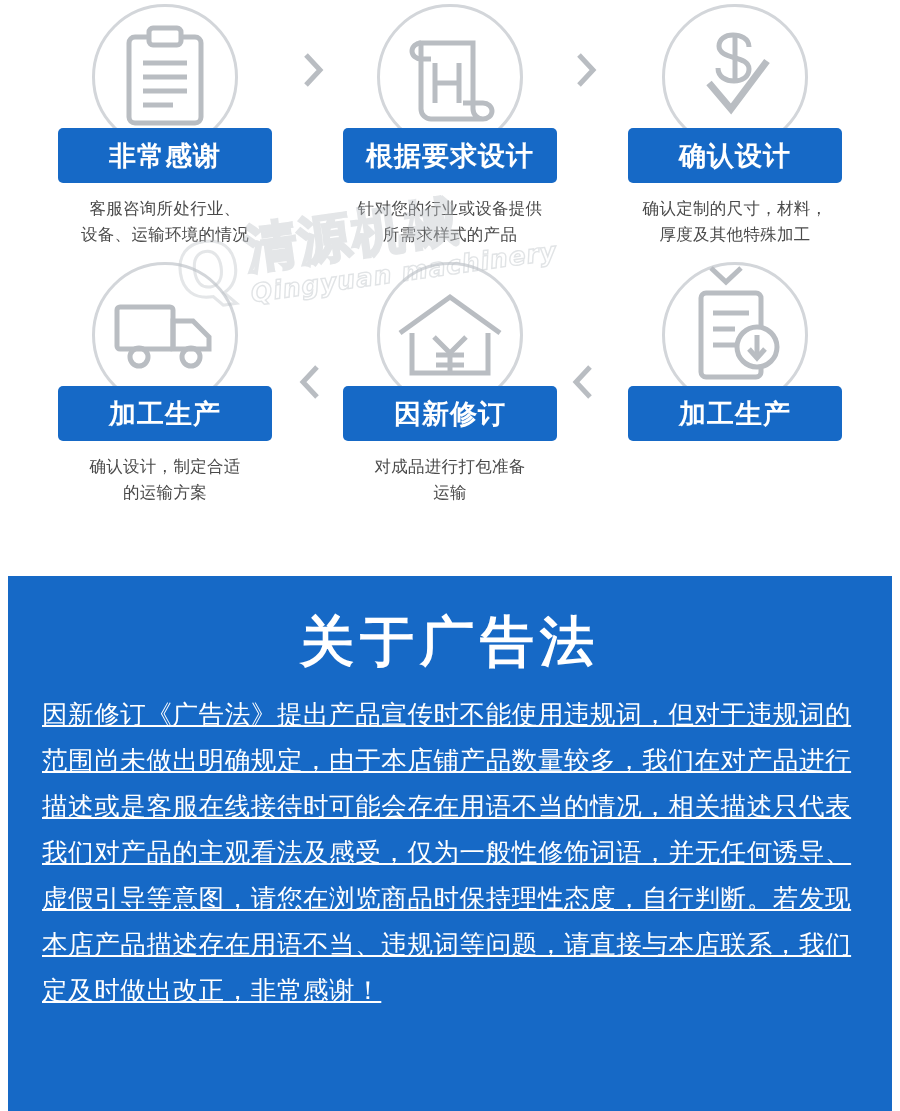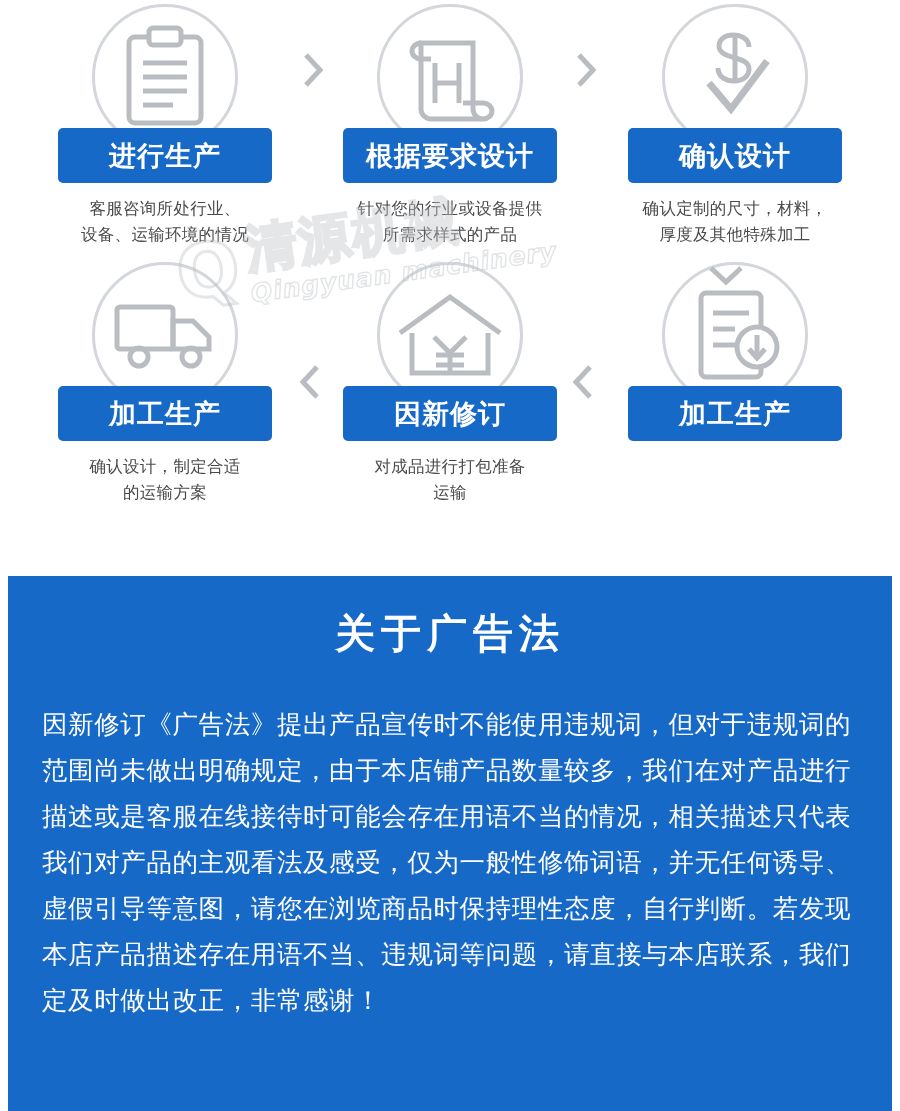--- a/index.html
+++ b/index.html
@@ -141,35 +141,36 @@
     top: 576px;
     width: 884px;
     height: 535px;
     background: #1669c6;
     color: #fff;
     padding: 22px 34px 0 34px;
     overflow: hidden;
   }
   .notice-title {
     text-align: center;
-    font-size: 40px;
+    font-size: 54px;
     font-weight: bold;
     letter-spacing: 6px;
     margin-top: 8px;
-    margin-bottom: 40px;
+    margin-bottom: 12px;
     color: #ffffff;
   }
   .notice-body {
     font-size: 25.5px;
     line-height: 46px;
     letter-spacing: 0.6px;
     text-align: left;
     color: #ffffff;
     position: relative;
     z-index: 8;
+    text-decoration: underline;
   }
 </style>
 </head>
 <body>
 
 <div class="page">
 
   <div class="flow">
 
     <div class="row row-1">
@@ -178,21 +179,21 @@
         <div class="circle">
           <svg width="92" height="104" viewBox="0 0 92 104" fill="none" stroke="#b9bdc2" stroke-width="5">
             <rect x="10" y="12" width="72" height="86" rx="6"></rect>
             <rect x="30" y="3" width="32" height="17" rx="4" fill="#fff"></rect>
             <line x1="24" y1="38" x2="68" y2="38"></line>
             <line x1="24" y1="52" x2="68" y2="52"></line>
             <line x1="24" y1="66" x2="68" y2="66"></line>
             <line x1="24" y1="80" x2="54" y2="80"></line>
           </svg>
         </div>
-        <div class="label">进行生产</div>
+        <div class="label">非常感谢</div>
         <div class="desc" style="white-space: pre-line;">客服咨询所处行业、
 设备、运输环境的情况</div>
       </div>
 
       <div class="step">
         <div class="circle">
           <svg width="98" height="96" viewBox="0 0 98 96" fill="none" stroke="#b9bdc2" stroke-width="5">
             <path d="M20 14 h52 v66 a10 10 0 0 0 10 10 H30 a10 10 0 0 1 -10 -10 z"></path>
             <path d="M20 14 a9 8 0 0 0 0 16 h10"></path>
             <path d="M82 90 a9 8 0 0 0 0 -16 H62"></path>

